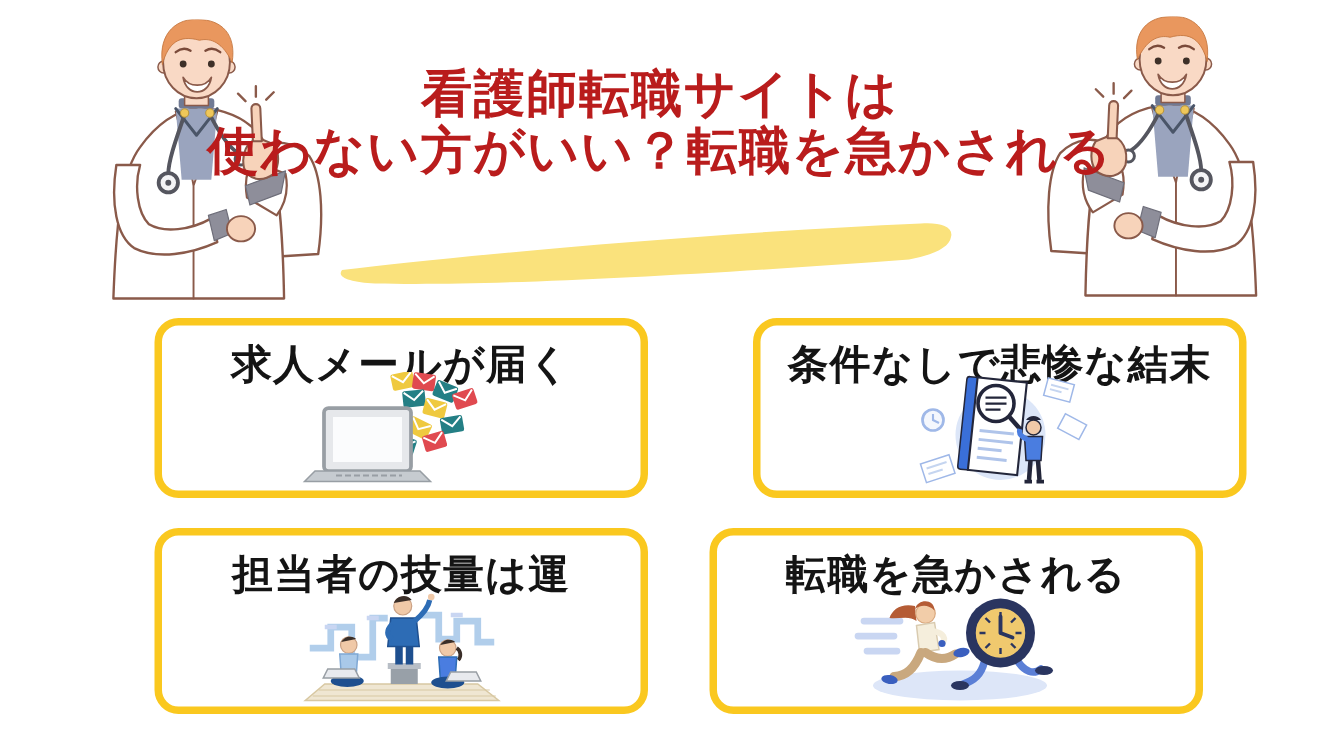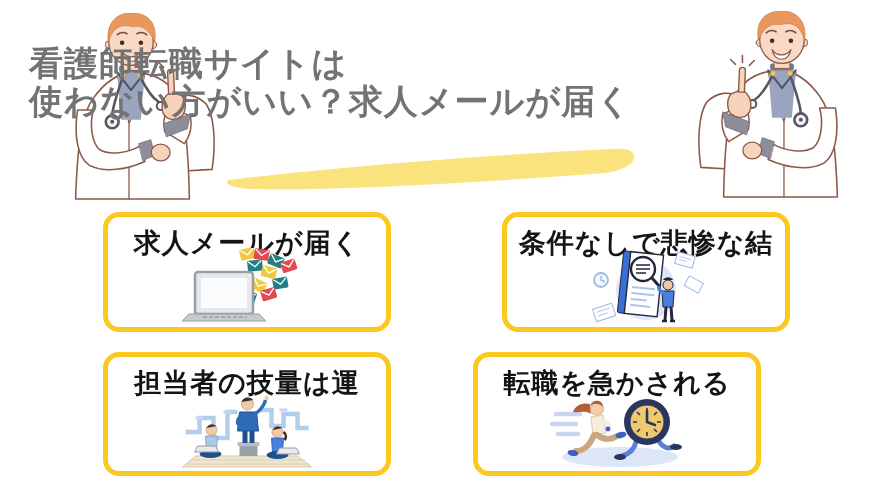--- a/index.html
+++ b/index.html
@@ -1,30 +1,30 @@
 <!DOCTYPE html>
 <html><head>
 <meta charset="utf-8">
 <style>
   html,body{margin:0;padding:0;background:#ffffff;}
   #canvas{
     position:relative;width:880px;height:500px;background:#ffffff;overflow:hidden;
     font-family:"Liberation Sans","DejaVu Sans",sans-serif;
   }
   .title{
-    position:absolute;left:0;right:0;top:44px;z-index:3;
-    font-size:34px;line-height:38px;font-weight:800;color:#737373;letter-spacing:1px;padding-left:29px;
+    position:absolute;left:0;right:0;top:44px;text-align:center;z-index:3;
+    font-size:34px;line-height:38px;font-weight:800;color:#b91c1c;letter-spacing:1px;
   }
   .swoosh{position:absolute;left:222px;top:143px;z-index:1;}
   .doctor{position:absolute;width:172px;height:188px;z-index:2;}
   #doctor-left{left:45px;top:13px;}
   #doctor-right{left:696px;top:11px;}
   #doctor-right svg{transform:scaleX(-1);}
   .card{
-    position:absolute;width:288px;height:120px;box-sizing:border-box;
+    position:absolute;width:329px;height:120px;box-sizing:border-box;
     background:#ffffff;border:5px solid #fac81f;border-radius:16px;z-index:2;
   }
   #card-1{left:103px;top:212px;}
   #card-2{left:473px;top:212px;margin-left:29px;}
   #card-3{left:103px;top:352px;height:124px;}
   #card-4{left:473px;top:352px;height:124px;}
   .card-label{
     margin-top:8px;text-align:center;font-size:27px;font-weight:800;color:#141414;letter-spacing:1px;
   }
   .card-art{position:absolute;left:0;right:0;bottom:3px;display:flex;justify-content:center;}
@@ -88,21 +88,21 @@
   </div>
 
   <div class="doctor" id="doctor-right">
     <svg width="172" height="188" viewBox="0 0 140 190">
         <use href="#doctor-fig"></use>
       </svg>
   </div>
 
   <div class="title">
     <div>看護師転職サイトは</div>
-    <div>使わない方がいい？求人メールが届く</div>
+    <div>使わない方がいい？転職を急かされる</div>
   </div>
 
   <div class="swoosh">
     <svg width="436" height="48" viewBox="0 0 436 48">
       <path d="M6,37 C90,27 252,12 392,6 C404,5 414,8 412,15 C411,22 400,27 384,30
                C248,40 108,48 28,46 C12,45 2,42 6,37 Z" fill="#fae27c"></path>
     </svg>
   </div>
 
   <div class="card" id="card-1">

